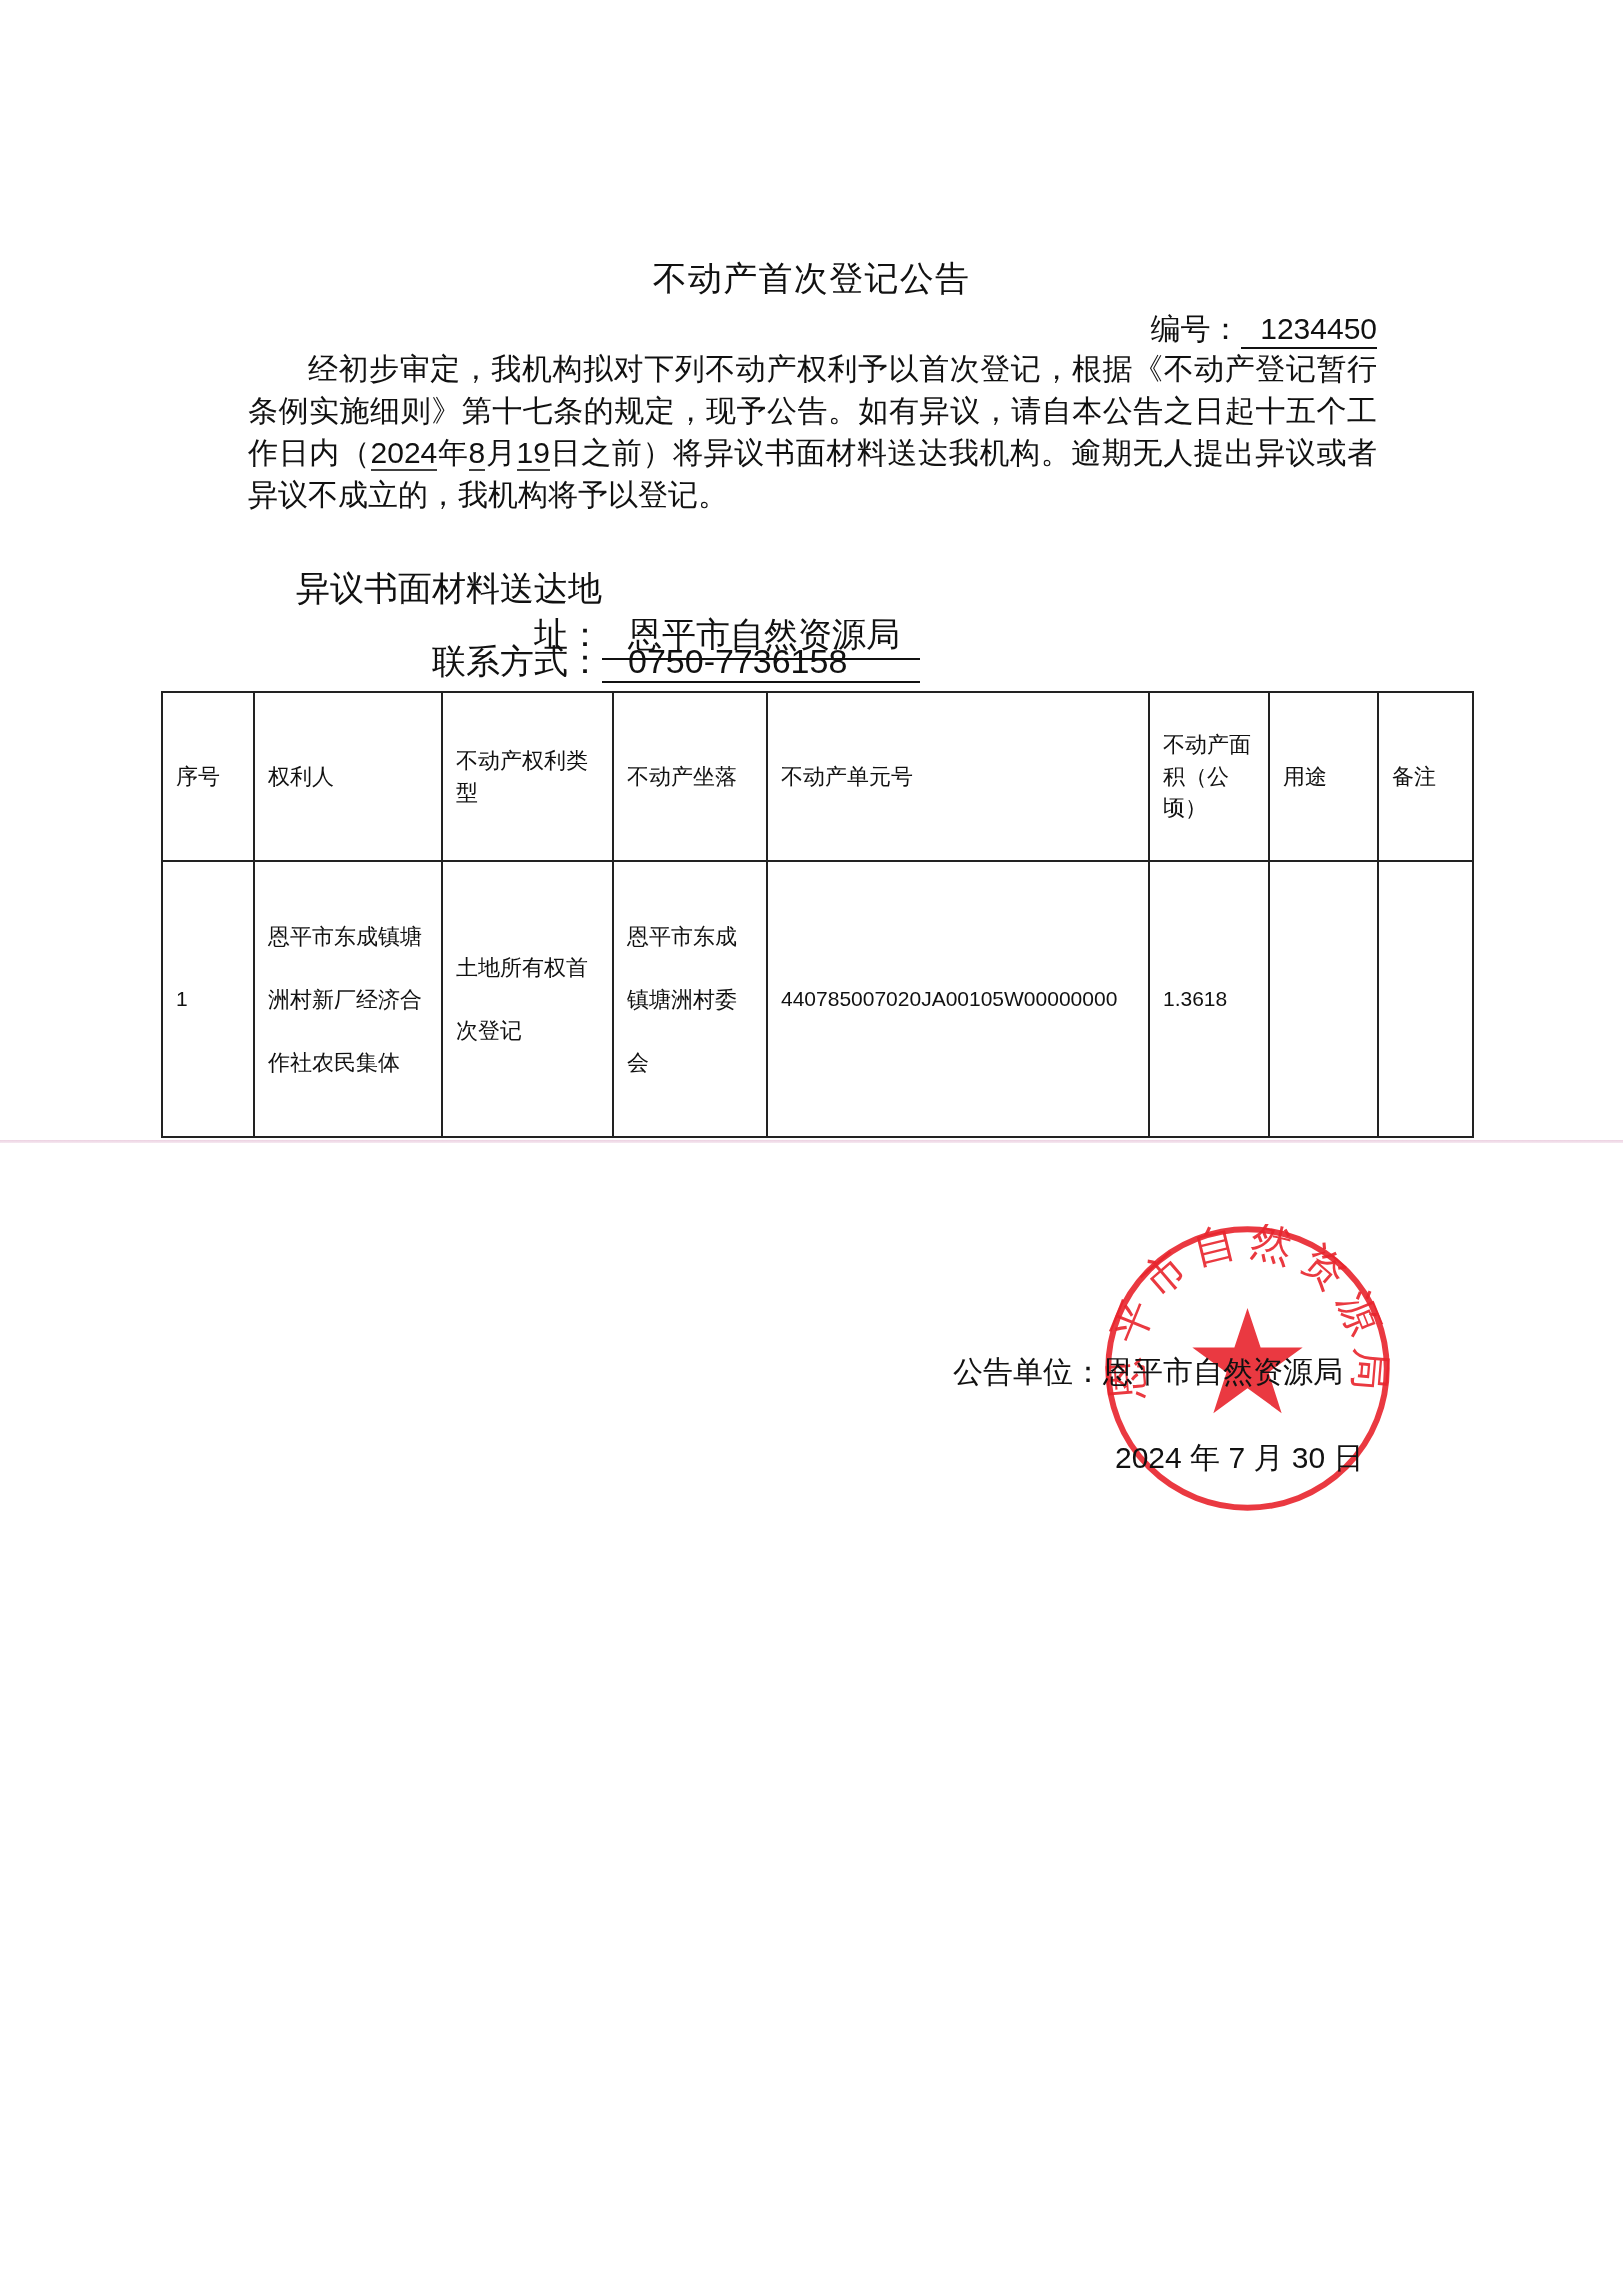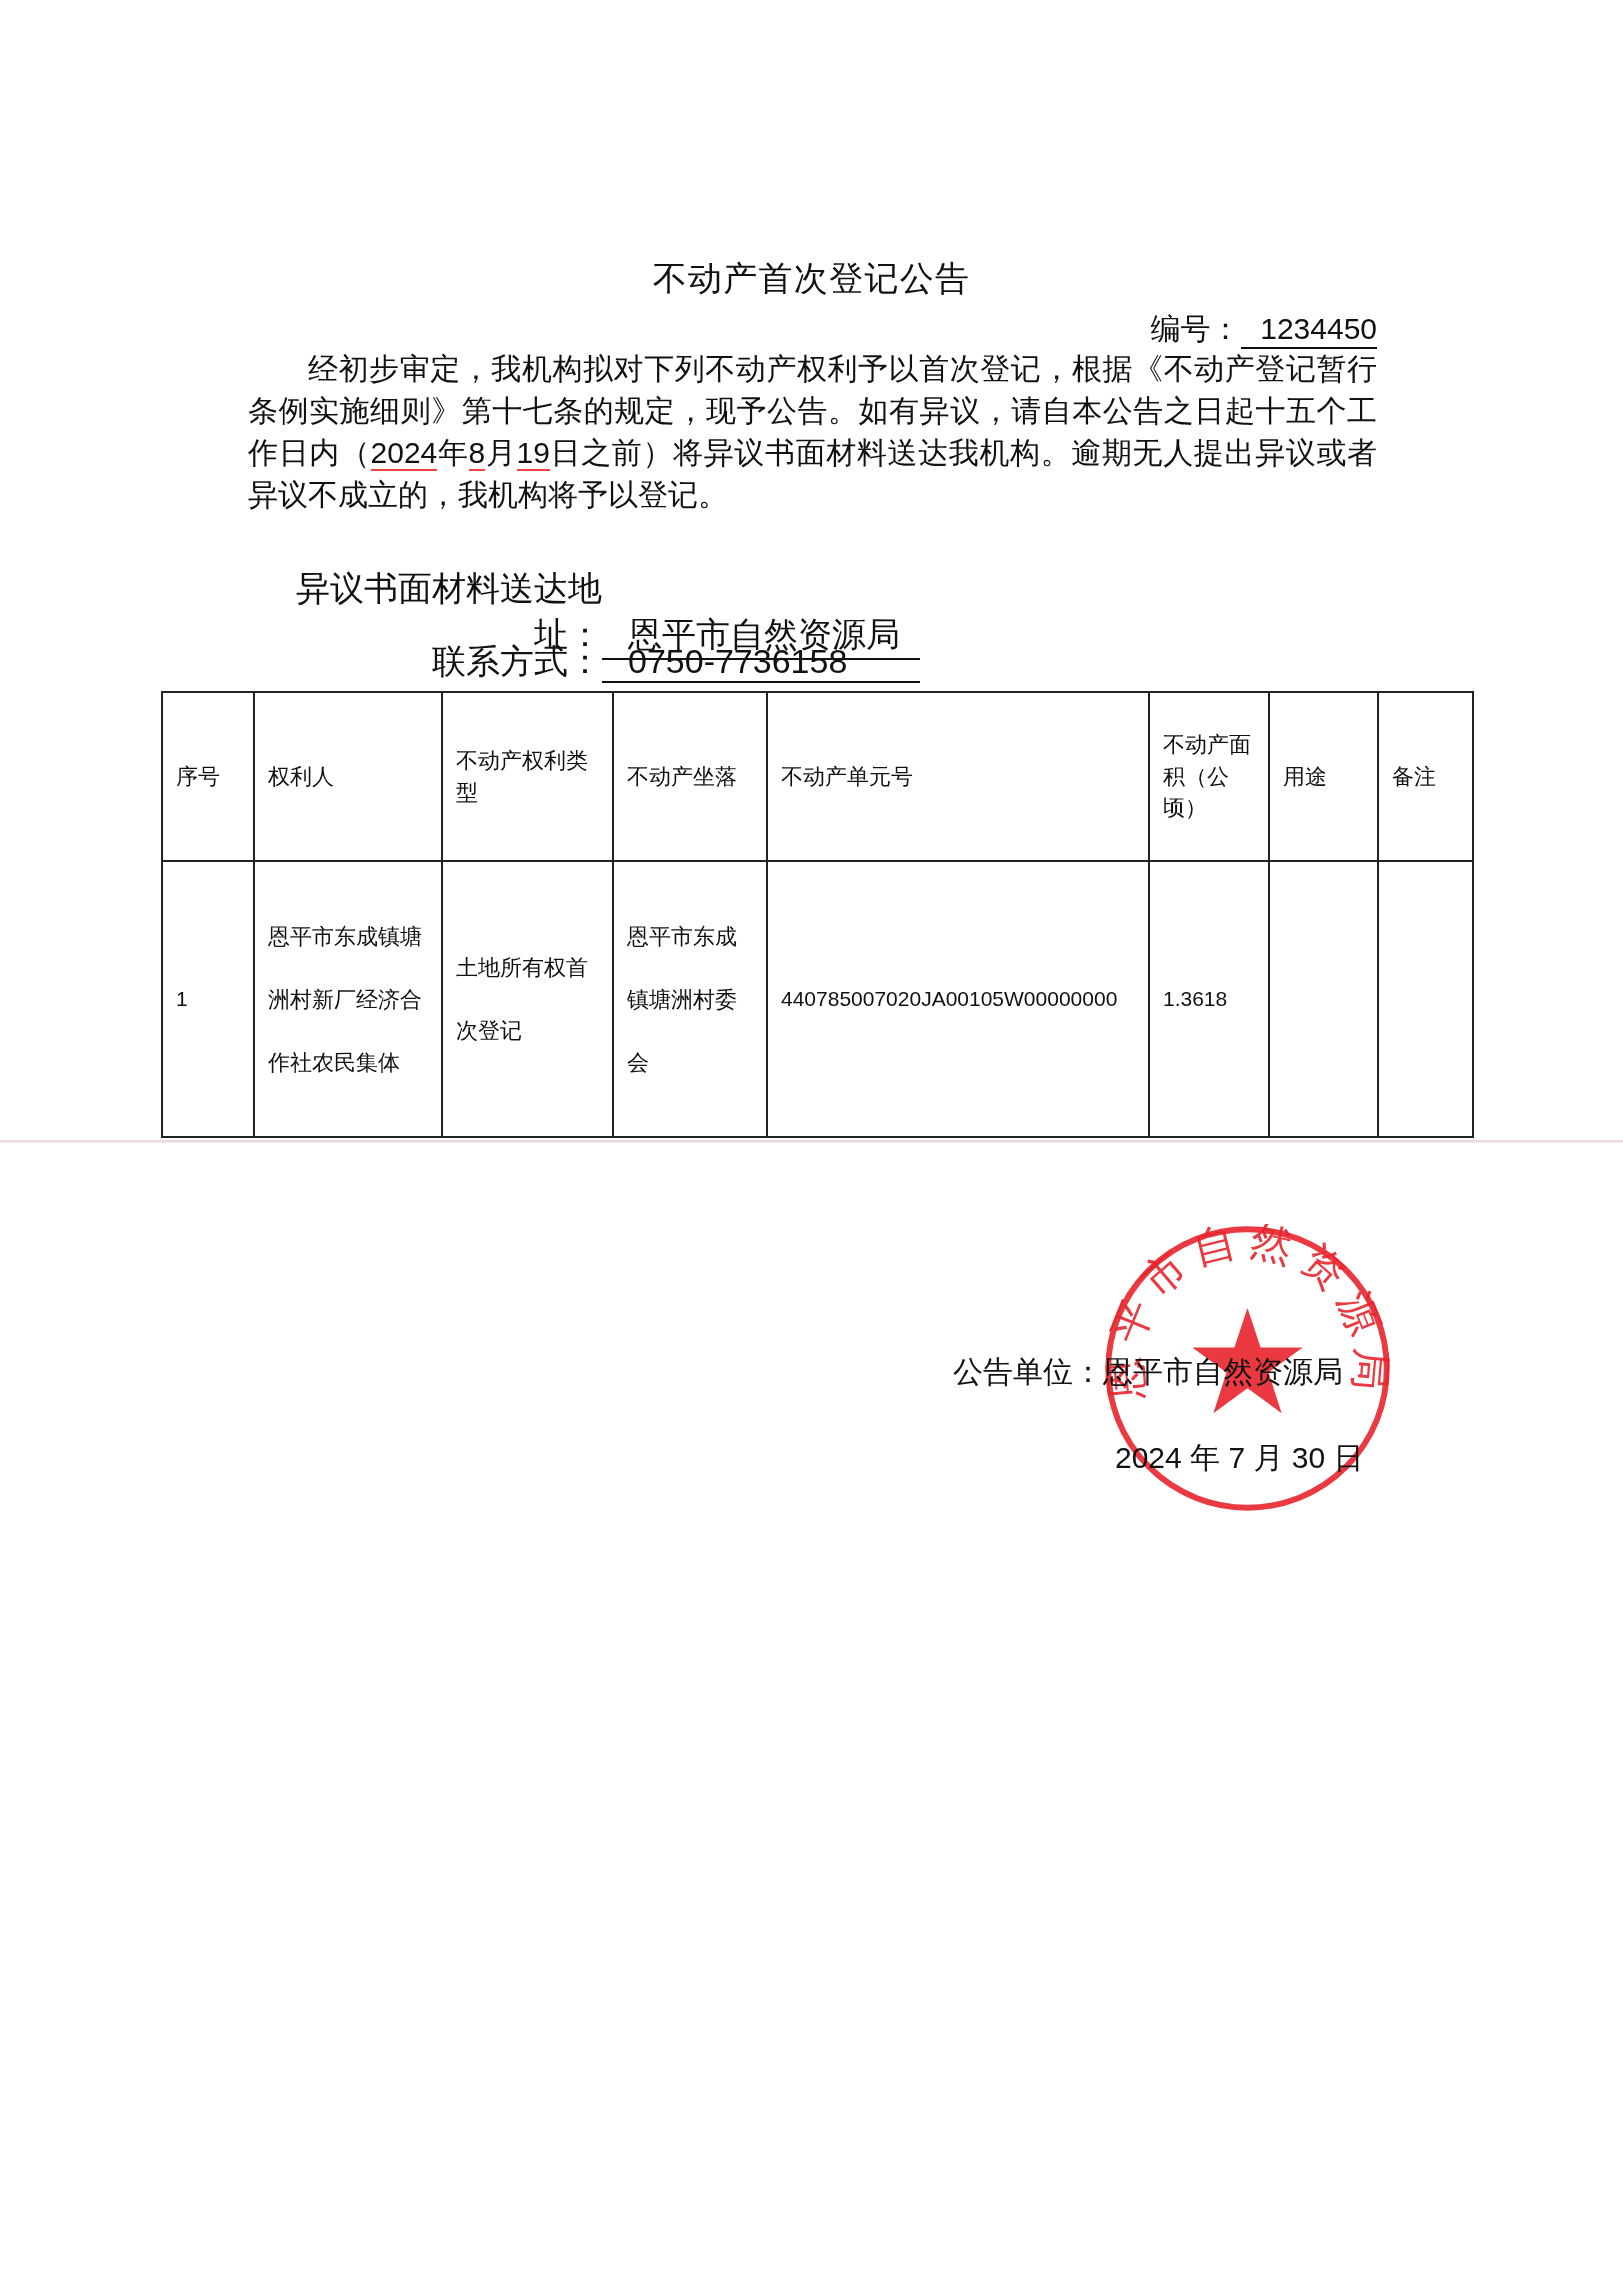--- a/index.html
+++ b/index.html
@@ -14,21 +14,21 @@
       font-family: "DejaVu Sans", "Liberation Sans", sans-serif;
       font-size: 34px; letter-spacing: 1.3px;
     }
     .docno { right: 246px; top: 309px; font-size: 30px; font-family: "DejaVu Sans", sans-serif; }
     .docno .val { display: inline-block; border-bottom: 2px solid #111; padding: 0 0 1.3px 19.7px; font-family: "Liberation Sans", sans-serif; }
     .body-text {
       left: 248px; top: 348px; width: 1129px; font-size: 30px; line-height: 42px;
       font-family: "DejaVu Sans", sans-serif; text-align: justify;
     }
     .body-text p { margin: 0; text-indent: 60px; }
-    .u { border-bottom: 2px solid #ef4444; font-family: "Liberation Sans", sans-serif; }
+    .u { border-bottom: 2px solid #404040; font-family: "Liberation Sans", sans-serif; }
     .contact { left: 248px; font-size: 34px; font-family: "DejaVu Sans", sans-serif; }
     .contact .lab { display: inline-block; text-align: right; }
     .contact .val { display: inline-block; border-bottom: 2px solid #111; text-align: left; padding-left: 26px; }
     table.grid {
       position: absolute; left: 161px; top: 691px; border-collapse: collapse;
       font-family: "DejaVu Sans", sans-serif; font-size: 22px;
     }
     table.grid td, table.grid th {
       border: 2px solid #222; vertical-align: middle; text-align: left;
       font-weight: normal; padding: 0 13px; line-height: 31.5px;

